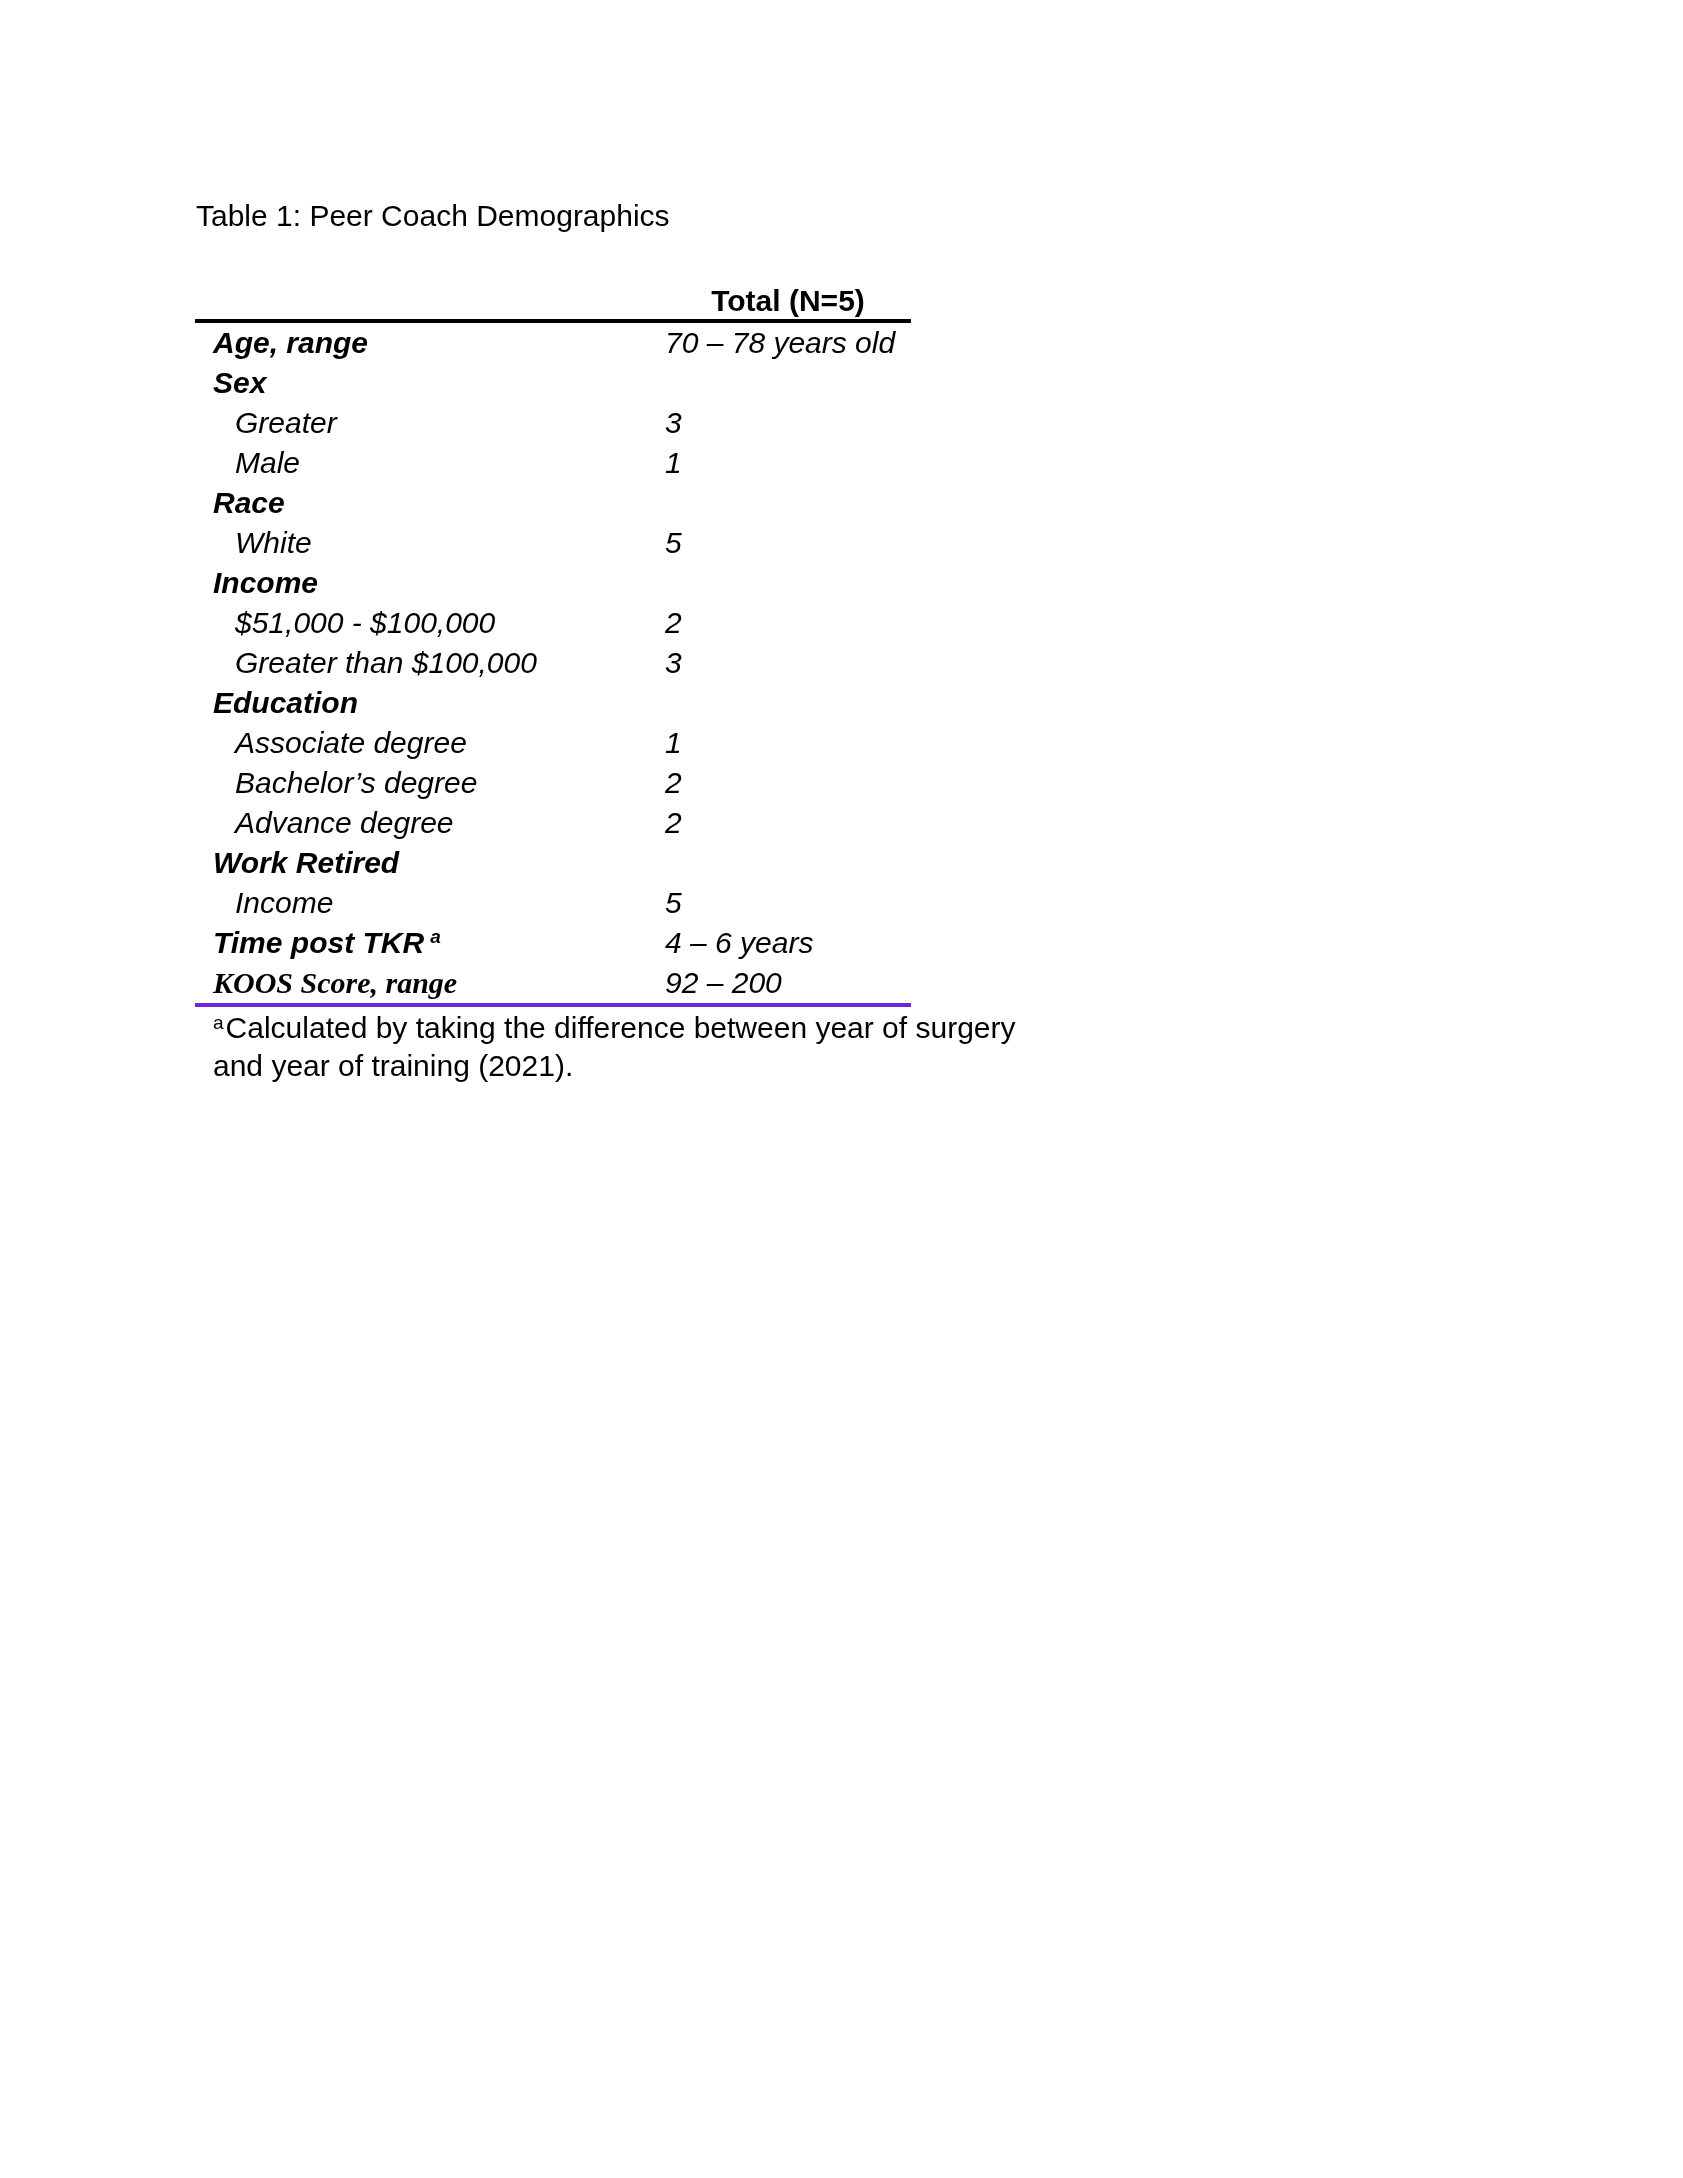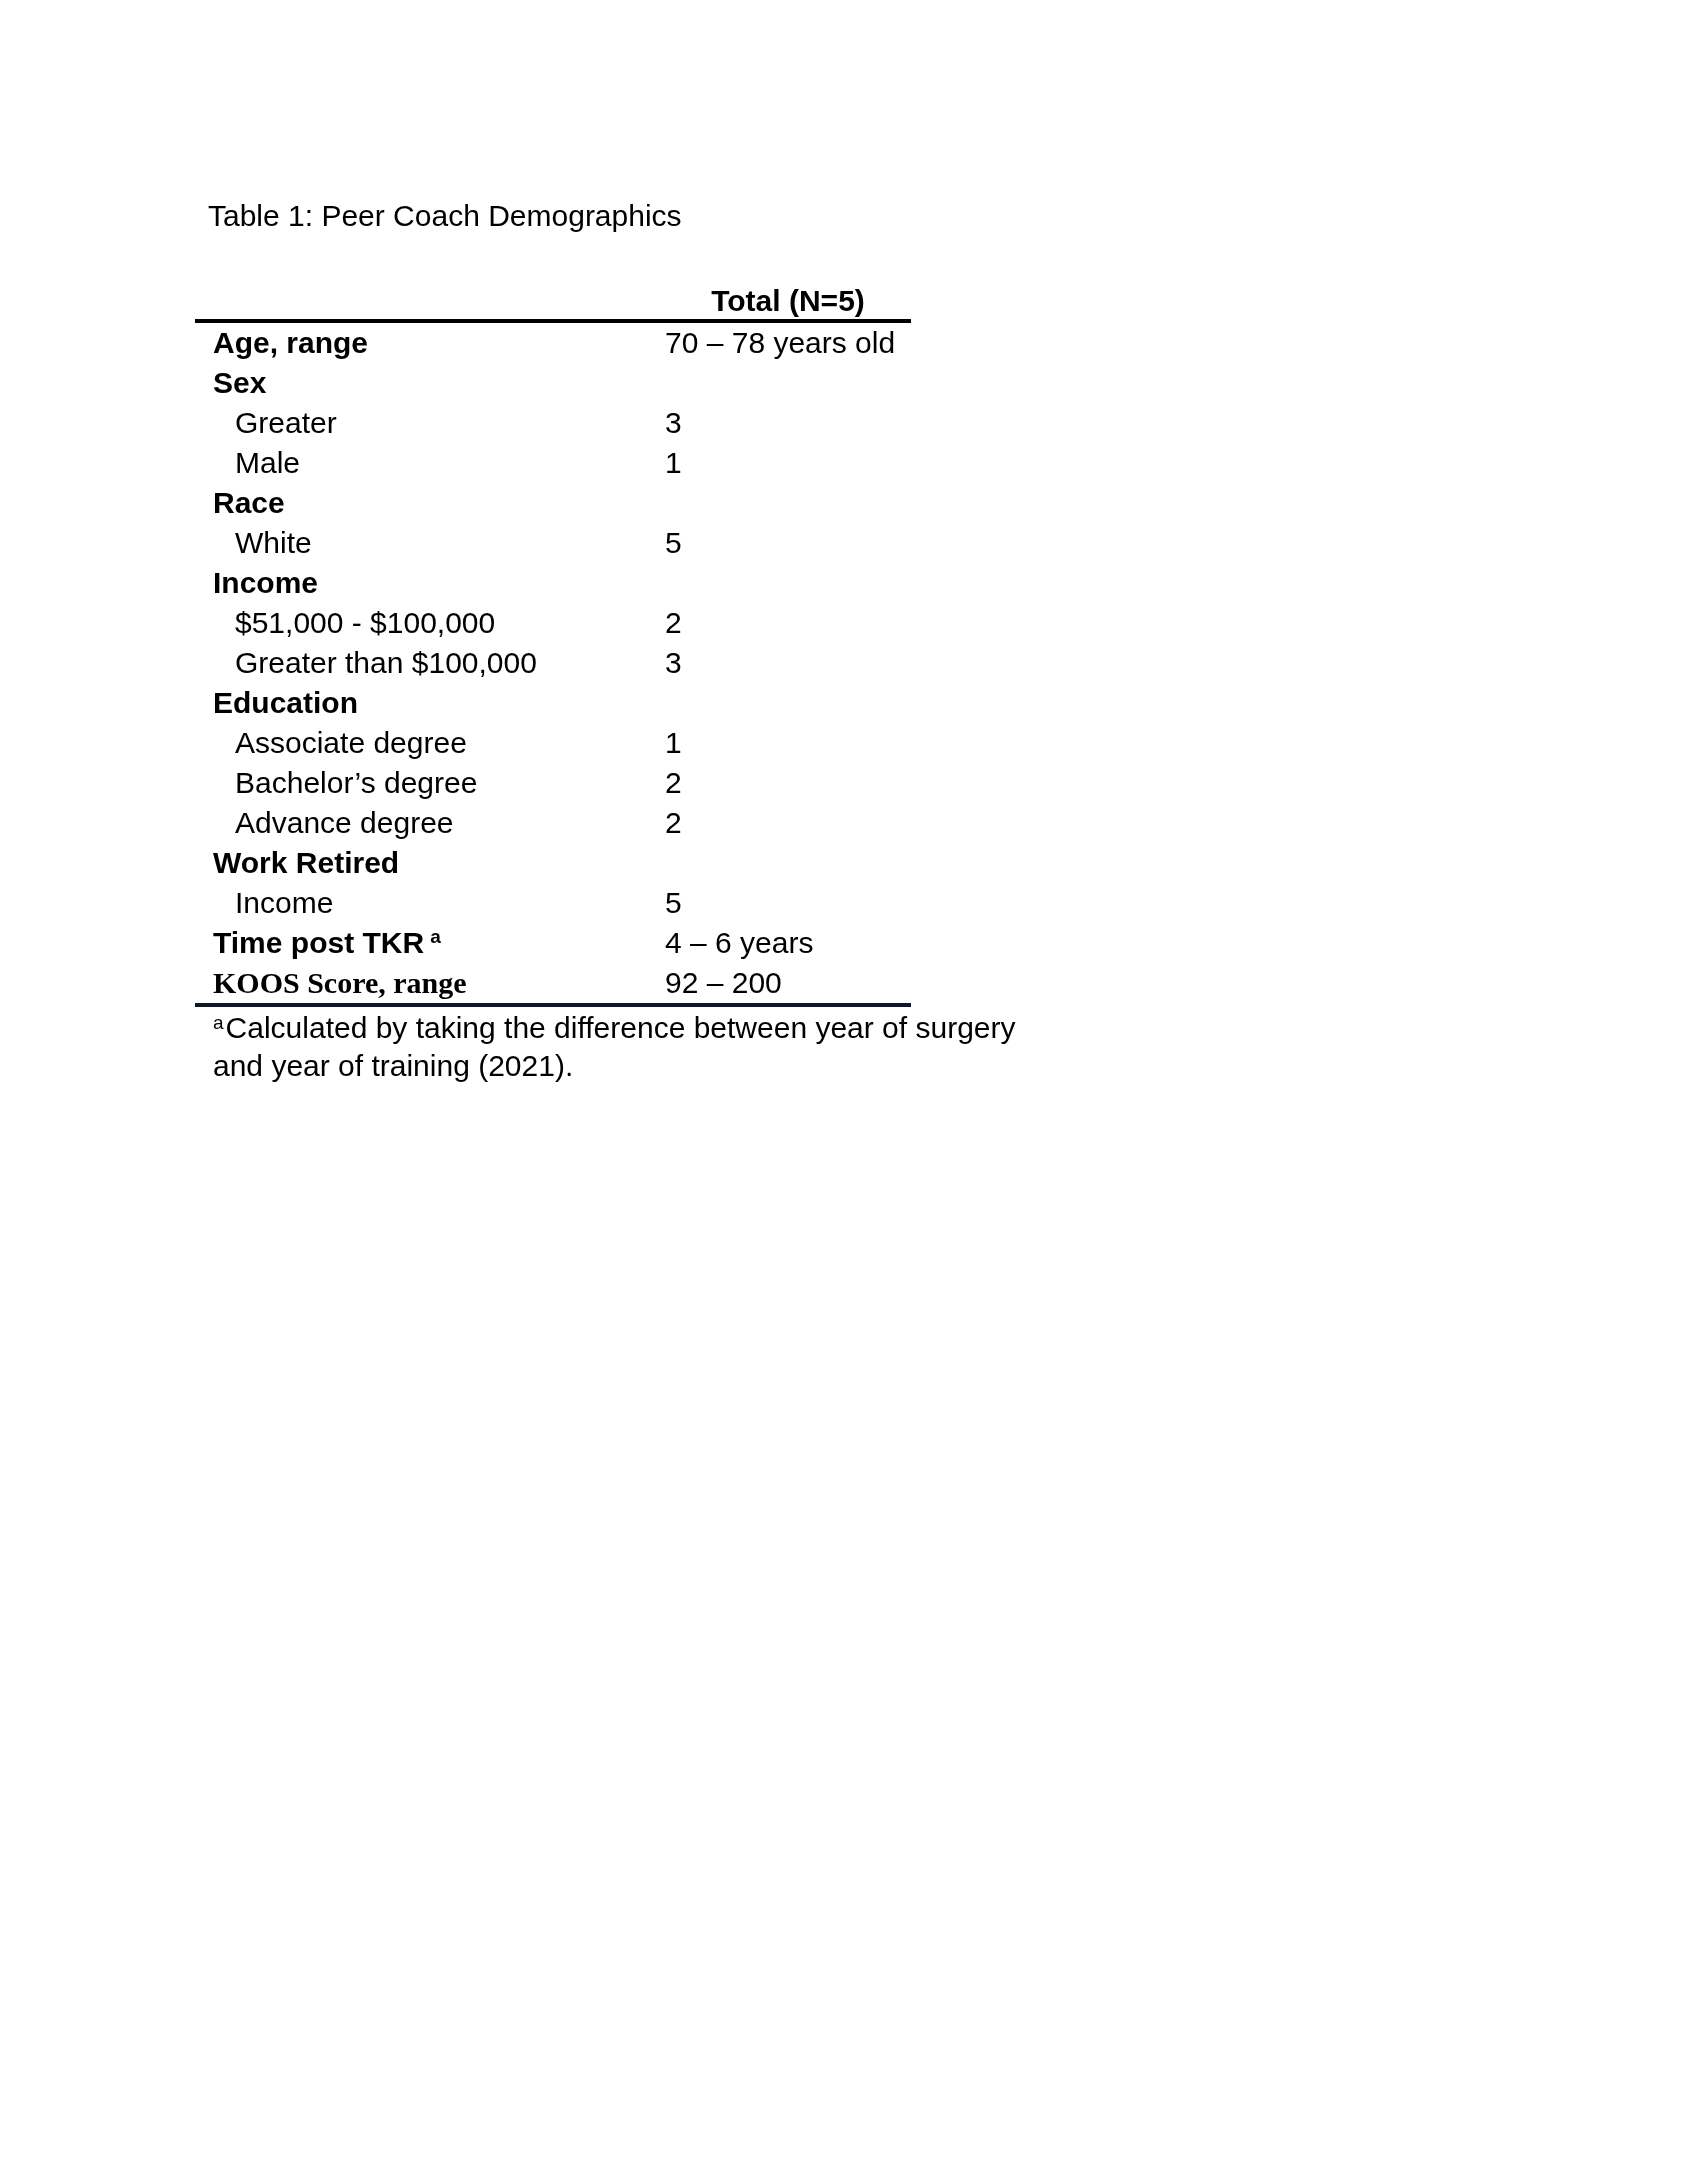--- a/index.html
+++ b/index.html
@@ -10,21 +10,21 @@
   body {
     position: relative;
     width: 1683px;
     height: 2178px;
     font-family: "Liberation Sans", "DejaVu Sans", sans-serif;
     color: #000000;
     overflow: hidden;
   }
   .doc-title {
     position: absolute;
-    left: 208px;
+    left: 196px;
     top: 200px;
     font-size: 30px;
     line-height: 32px;
     white-space: nowrap;
   }
   .demo-table {
     position: absolute;
     left: 195px;
     top: 280px;
     width: 716px;
@@ -39,21 +39,22 @@
   }
   .th-label { width: 470px; }
   .th-value {
     width: 246px;
     text-align: center;
     font-weight: bold;
     line-height: 36px;
     white-space: nowrap;
   }
   .tbody {
-    border-bottom: 4px solid #0f172a;
+    border-bottom: 4px solid #6d28d9;
+    font-style: italic;
   }
   .tr {
     display: flex;
     height: 40px;
     line-height: 40px;
   }
   .td-label {
     width: 470px;
     padding-left: 18px;
     box-sizing: border-box;

